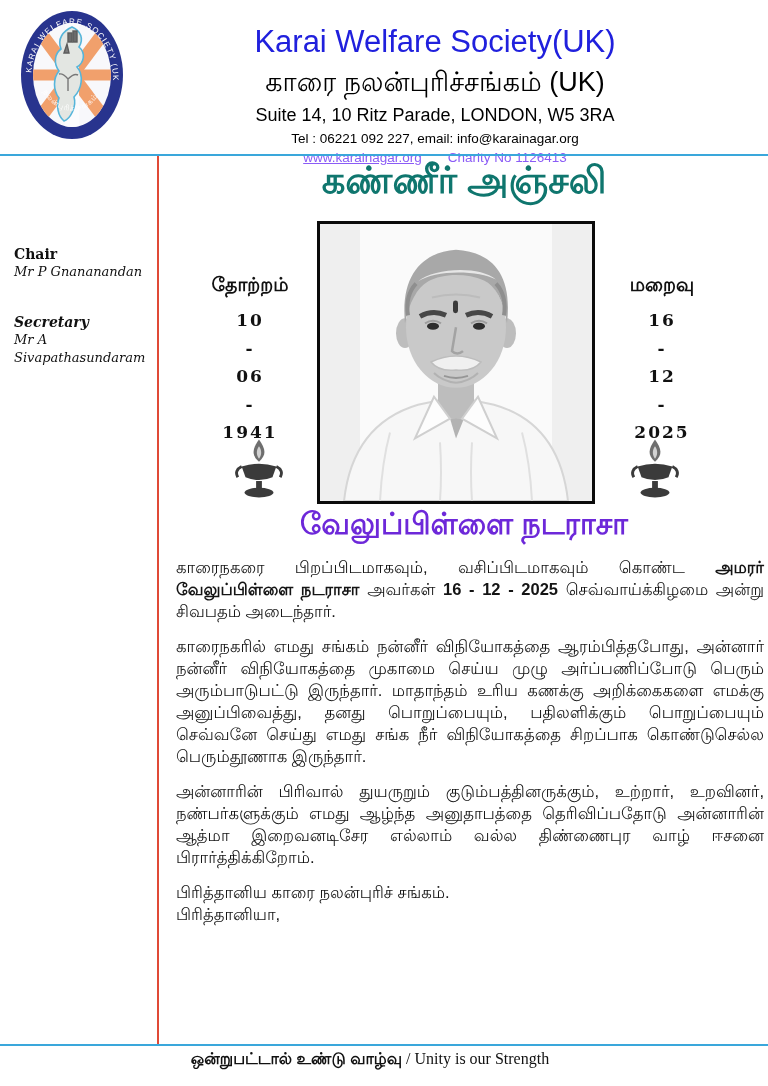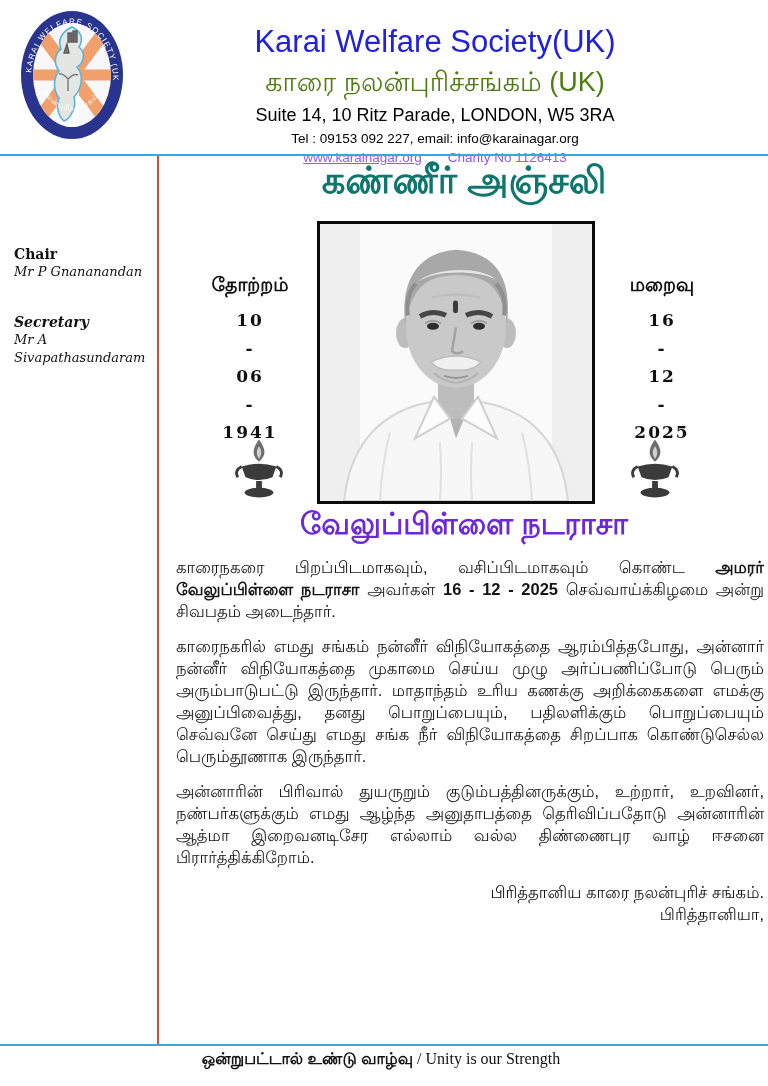--- a/index.html
+++ b/index.html
@@ -5,21 +5,21 @@
   * { box-sizing: border-box; }
   html,body { margin:0; padding:0; background:#ffffff; }
   .page {
     position:relative; width:768px; height:1086px; background:#ffffff;
     overflow:hidden; font-family:"Liberation Sans", sans-serif; color:#111;
   }
   
   .logo { position:absolute; left:20px; top:8px; width:104px; height:134px; }
   .header-text { position:absolute; left:120px; top:12px; width:630px; text-align:center;margin-top:11px; }
   .org-en { font-size:31px; line-height:38px; color:#2020dd; letter-spacing:0px; }
-  .org-ta { font-size:27px; line-height:36px; color:#4d7c0f; margin-top:3px; }
+  .org-ta { font-size:27px; line-height:36px; color:#000000; margin-top:3px; }
   .address { font-size:18px; line-height:24px; color:#000; margin-top:3px; }
   .contact { font-size:13.5px; line-height:18px; color:#000; margin-top:3px; }
   .links { font-size:13.5px; line-height:18px; color:#8b5cf6; margin-top:1px; }
   .links .url { text-decoration:underline; cursor:pointer; margin-right:26px; }
   .header-rule { position:absolute; left:0; top:154px; width:768px; height:2px; background:#3aa7db; }
   .red-divider { position:absolute; left:157px; top:156px; width:2px; height:888px; background:#e04a36; }
   
   .sidebar-block { position:absolute; left:14px; width:142px; font-family:"DejaVu Serif", serif; }
   .role-title { font-weight:bold; font-style:italic; font-size:14px; line-height:18px;margin-top:45px; }
   .role-title.upright { font-style:normal; }
@@ -38,24 +38,24 @@
   .date-label { font-size:19px; line-height:24px; margin-bottom:10px; font-weight:bold; }
   .date-line { font-size:17px; line-height:28px; letter-spacing:2px; }
   .lamp { position:absolute; top:437px; width:52px; height:63px; }
   .lamp.left { left:233px; }
   .lamp.right { left:629px; }
   .deceased-name { position:absolute; left:166px; top:507px; width:596px; text-align:center;
     font-size:30px; font-weight:bold; color:#6d28d9; }
   .body-text { position:absolute; left:176px; top:556px; width:588px;
     font-size:16.5px; line-height:22px; text-align:justify; color:#141414; }
   .body-text p { margin:0 0 13px 0; }
-  .body-text .signoff { margin:0; text-align:right; }
+  .body-text .signoff { margin:0; text-align:left; }
   
   .footer-rule { position:absolute; left:0; top:1044px; width:768px; height:2px; background:#3aa7db; }
-  .footer-text { position:absolute; left:15px; top:1050px; width:732px; text-align:center; font-size:16px; }
+  .footer-text { position:absolute; left:4px; top:1050px; width:732px; text-align:center; font-size:16px; }
   .footer-text .ta { font-weight:bold; font-family:"Liberation Sans", sans-serif; }
   .footer-text .en { font-family:"Liberation Serif", serif; }
   b { font-weight:bold; }
 </style>
 </head>
 <body>
 
 <div class="page">
 
   <div class="logo">
@@ -86,21 +86,21 @@
       <text font-size="7.5" fill="#ffffff" font-family="Liberation Sans, sans-serif" letter-spacing="1">
         <textPath href="#arcB" startOffset="8%">நலன்புரிச் சங்கம்</textPath>
       </text>
     </svg>
   </div>
 
   <div class="header-text">
     <div class="org-en">Karai Welfare Society(UK)</div>
     <div class="org-ta">காரை நலன்புரிச்சங்கம் (UK)</div>
     <div class="address">Suite 14, 10 Ritz Parade, LONDON, W5 3RA</div>
-    <div class="contact">Tel : 09153 092 227, email: info@karainagar.org</div>
+    <div class="contact">Tel : 06221 092 227, email: info@karainagar.org</div>
     <div class="links">
       <span class="url">www.karainagar.org</span><span>Charity No 1126413</span>
     </div>
   </div>
 
   <div class="header-rule"></div>
   <div class="red-divider"></div>
 
   <div class="sidebar-block" style="top:200px">
     <div class="role-title upright">Chair</div>

